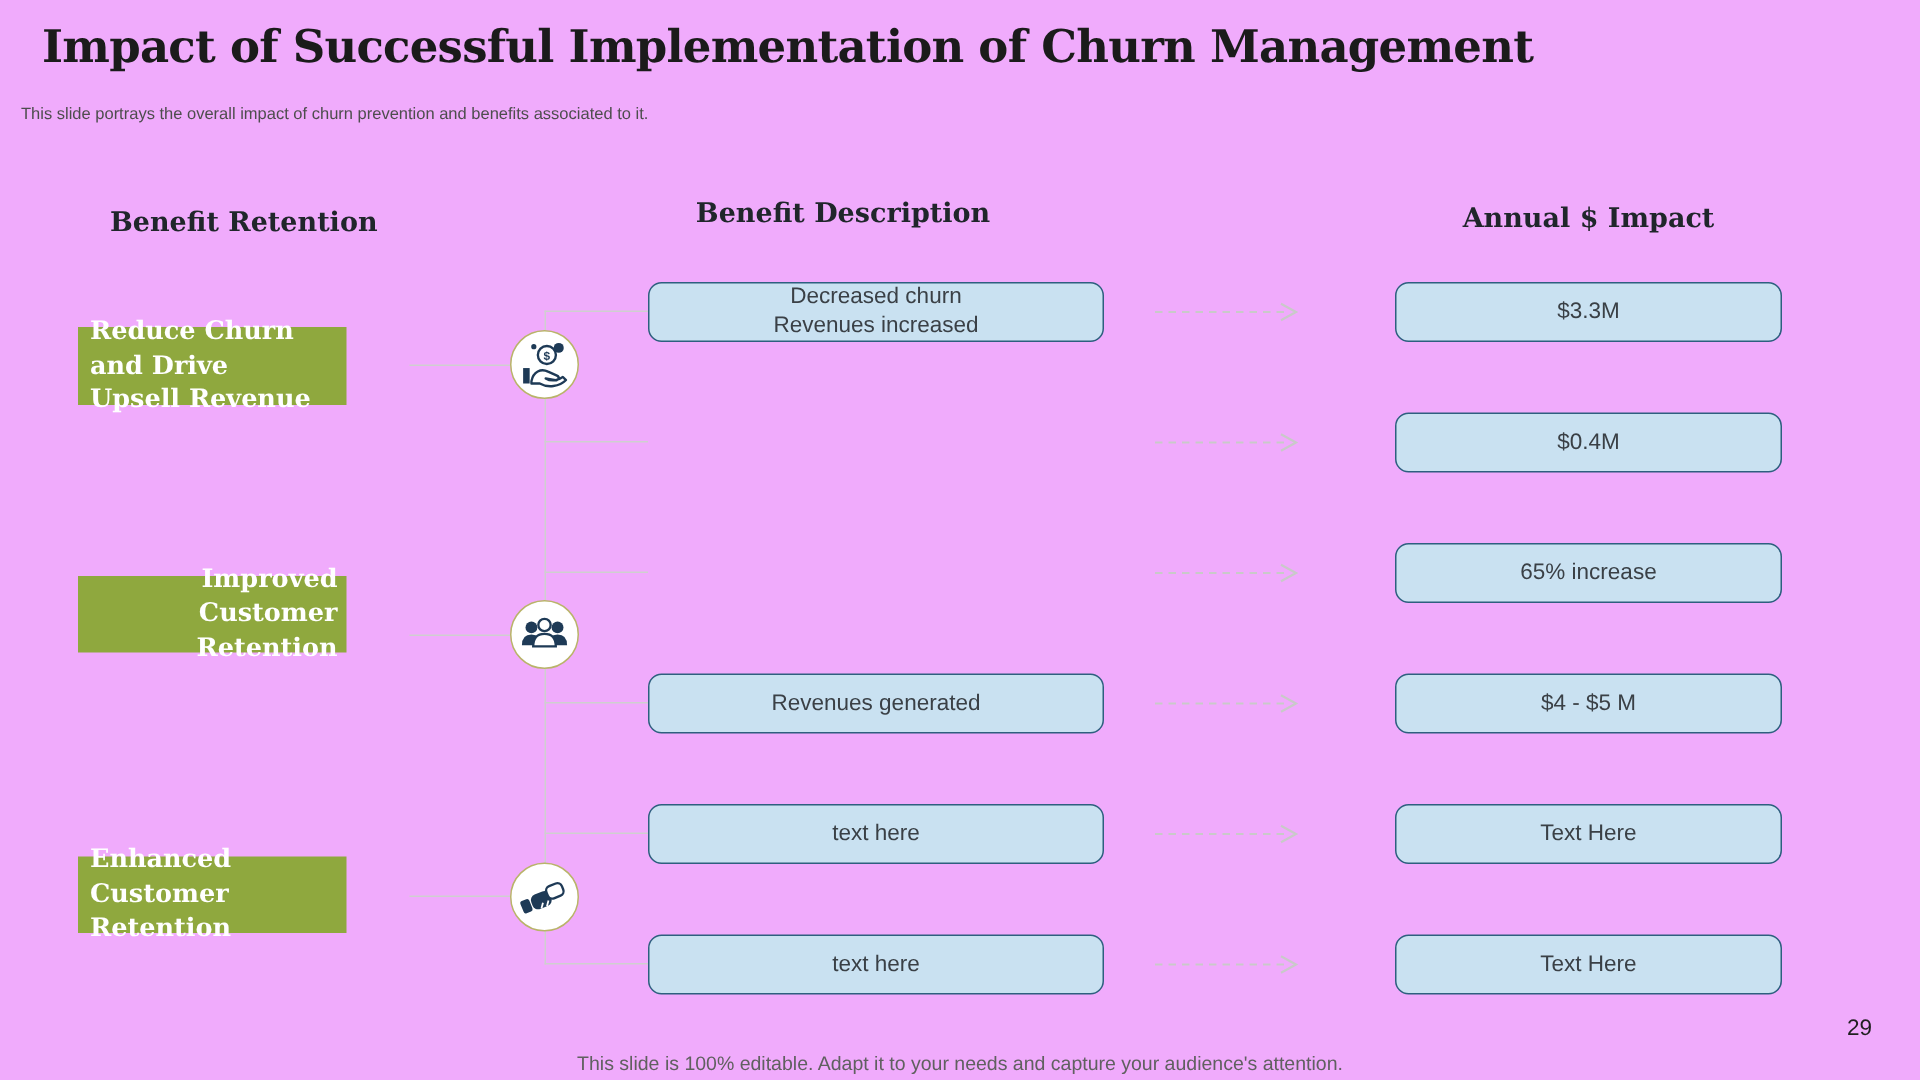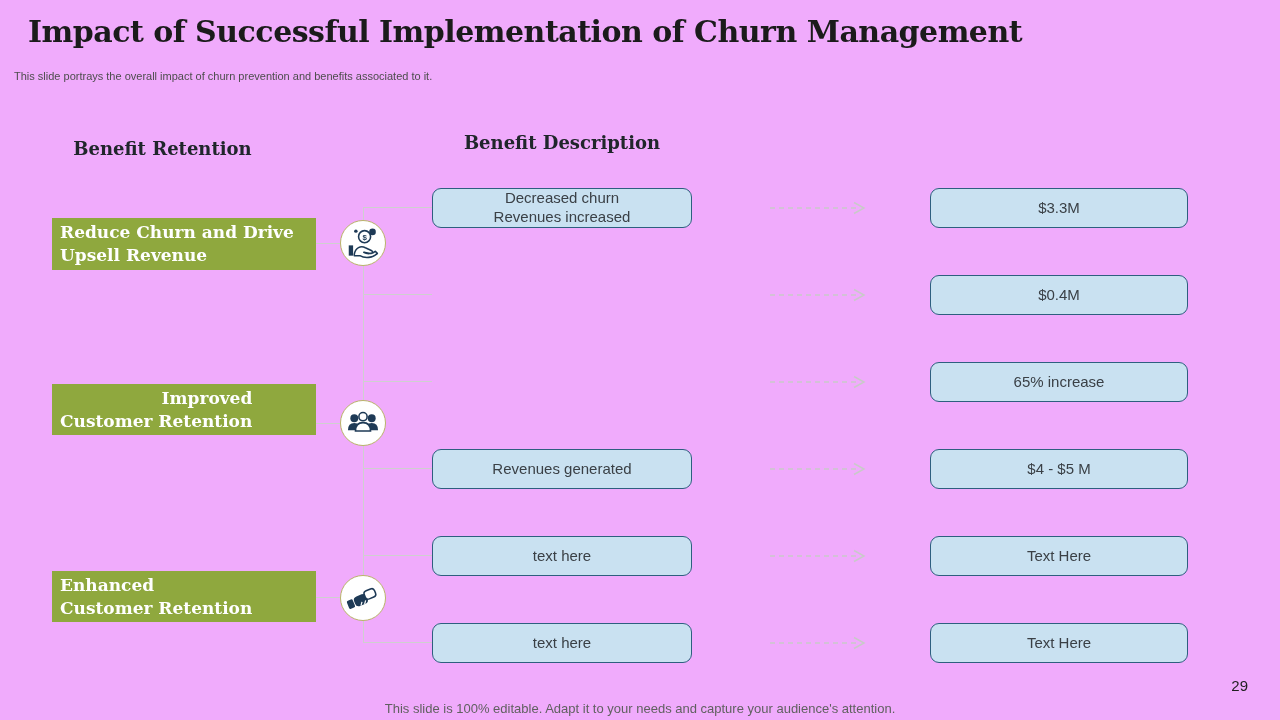--- a/index.html
+++ b/index.html
@@ -17,38 +17,38 @@
   }
   .col-header {
     position:absolute; font-family:"DejaVu Serif", serif; font-weight:700;
     font-size:18px; color:#20262b; text-align:center;
   }
   .col-header.cat  { left:52px;  width:221px; top:138px; }
   .col-header.desc { left:432px; width:260px; top:132px; }
   .col-header.imp  { left:930px; width:258px; top:135px; }
 
   .green-box {
-    position:absolute; left:52px; width:264px; box-sizing:border-box;
+    position:absolute; left:52px; width:179px; box-sizing:border-box;
     background:#8FA83E; color:#ffffff;
     font-family:"DejaVu Serif", serif; font-weight:700; font-size:17px;
     line-height:1.35; padding:4px 6px 4px 8px; white-space:pre-line;
     display:flex; align-items:center;
   }
   .green-box.g1 { top:218px; height:52px; }
   .green-box.g2 { top:384px; height:51px;text-align:right; }
   .green-box.g3 { top:571px; height:51px; }
 
   .blue-box {
     position:absolute; height:40px; box-sizing:border-box;
     background:#C9E1F1; border:1px solid #2E5F7F; border-radius:9px;
     display:flex; align-items:center; justify-content:center;
     font-size:15px; color:#3a4046; text-align:center;
     white-space:pre-line; line-height:1.25;
   }
-  .blue-box.mid  { left:432px; width:260px; }
+  .blue-box.mid  { left:432px; width:304px; }
   .blue-box.rcol { left:930px; width:258px; }
   .r1 { top:188px; } .r2 { top:275px; } .r3 { top:362px; }
   .r4 { top:449px; } .r5 { top:536px; } .r6 { top:623px; }
 
   .line { position:absolute; background:#cfcfcf; }
   .h { height:1px; }
   .v { width:1px; }
 
   .icon-circle {
     position:absolute; left:340px; width:46px; height:46px; box-sizing:border-box;
@@ -72,20 +72,21 @@
 </head>
 <body>
 
 <div class="slide">
 
   <div class="title">Impact of Successful Implementation of Churn Management</div>
   <div class="subtitle">This slide portrays the overall impact of churn prevention and benefits associated to it.</div>
 
   <div class="col-header cat">Benefit Retention</div>
   <div class="col-header desc">Benefit Description</div>
+  <div class="col-header imp">Annual $ Impact</div>
 
   <div class="line v" style="left:363px; top:207px; height:436px;"></div>
   <div class="line h" style="left:273px; top:243px; width:90px;"></div>
   <div class="line h" style="left:273px; top:423px; width:90px;"></div>
   <div class="line h" style="left:273px; top:597px; width:90px;"></div>
   <div class="line h" style="left:363px; top:207px; width:69px;"></div>
   <div class="line h" style="left:363px; top:294px; width:69px;"></div>
   <div class="line h" style="left:363px; top:381px; width:69px;"></div>
   <div class="line h" style="left:363px; top:468px; width:69px;"></div>
   <div class="line h" style="left:363px; top:555px; width:69px;"></div>

